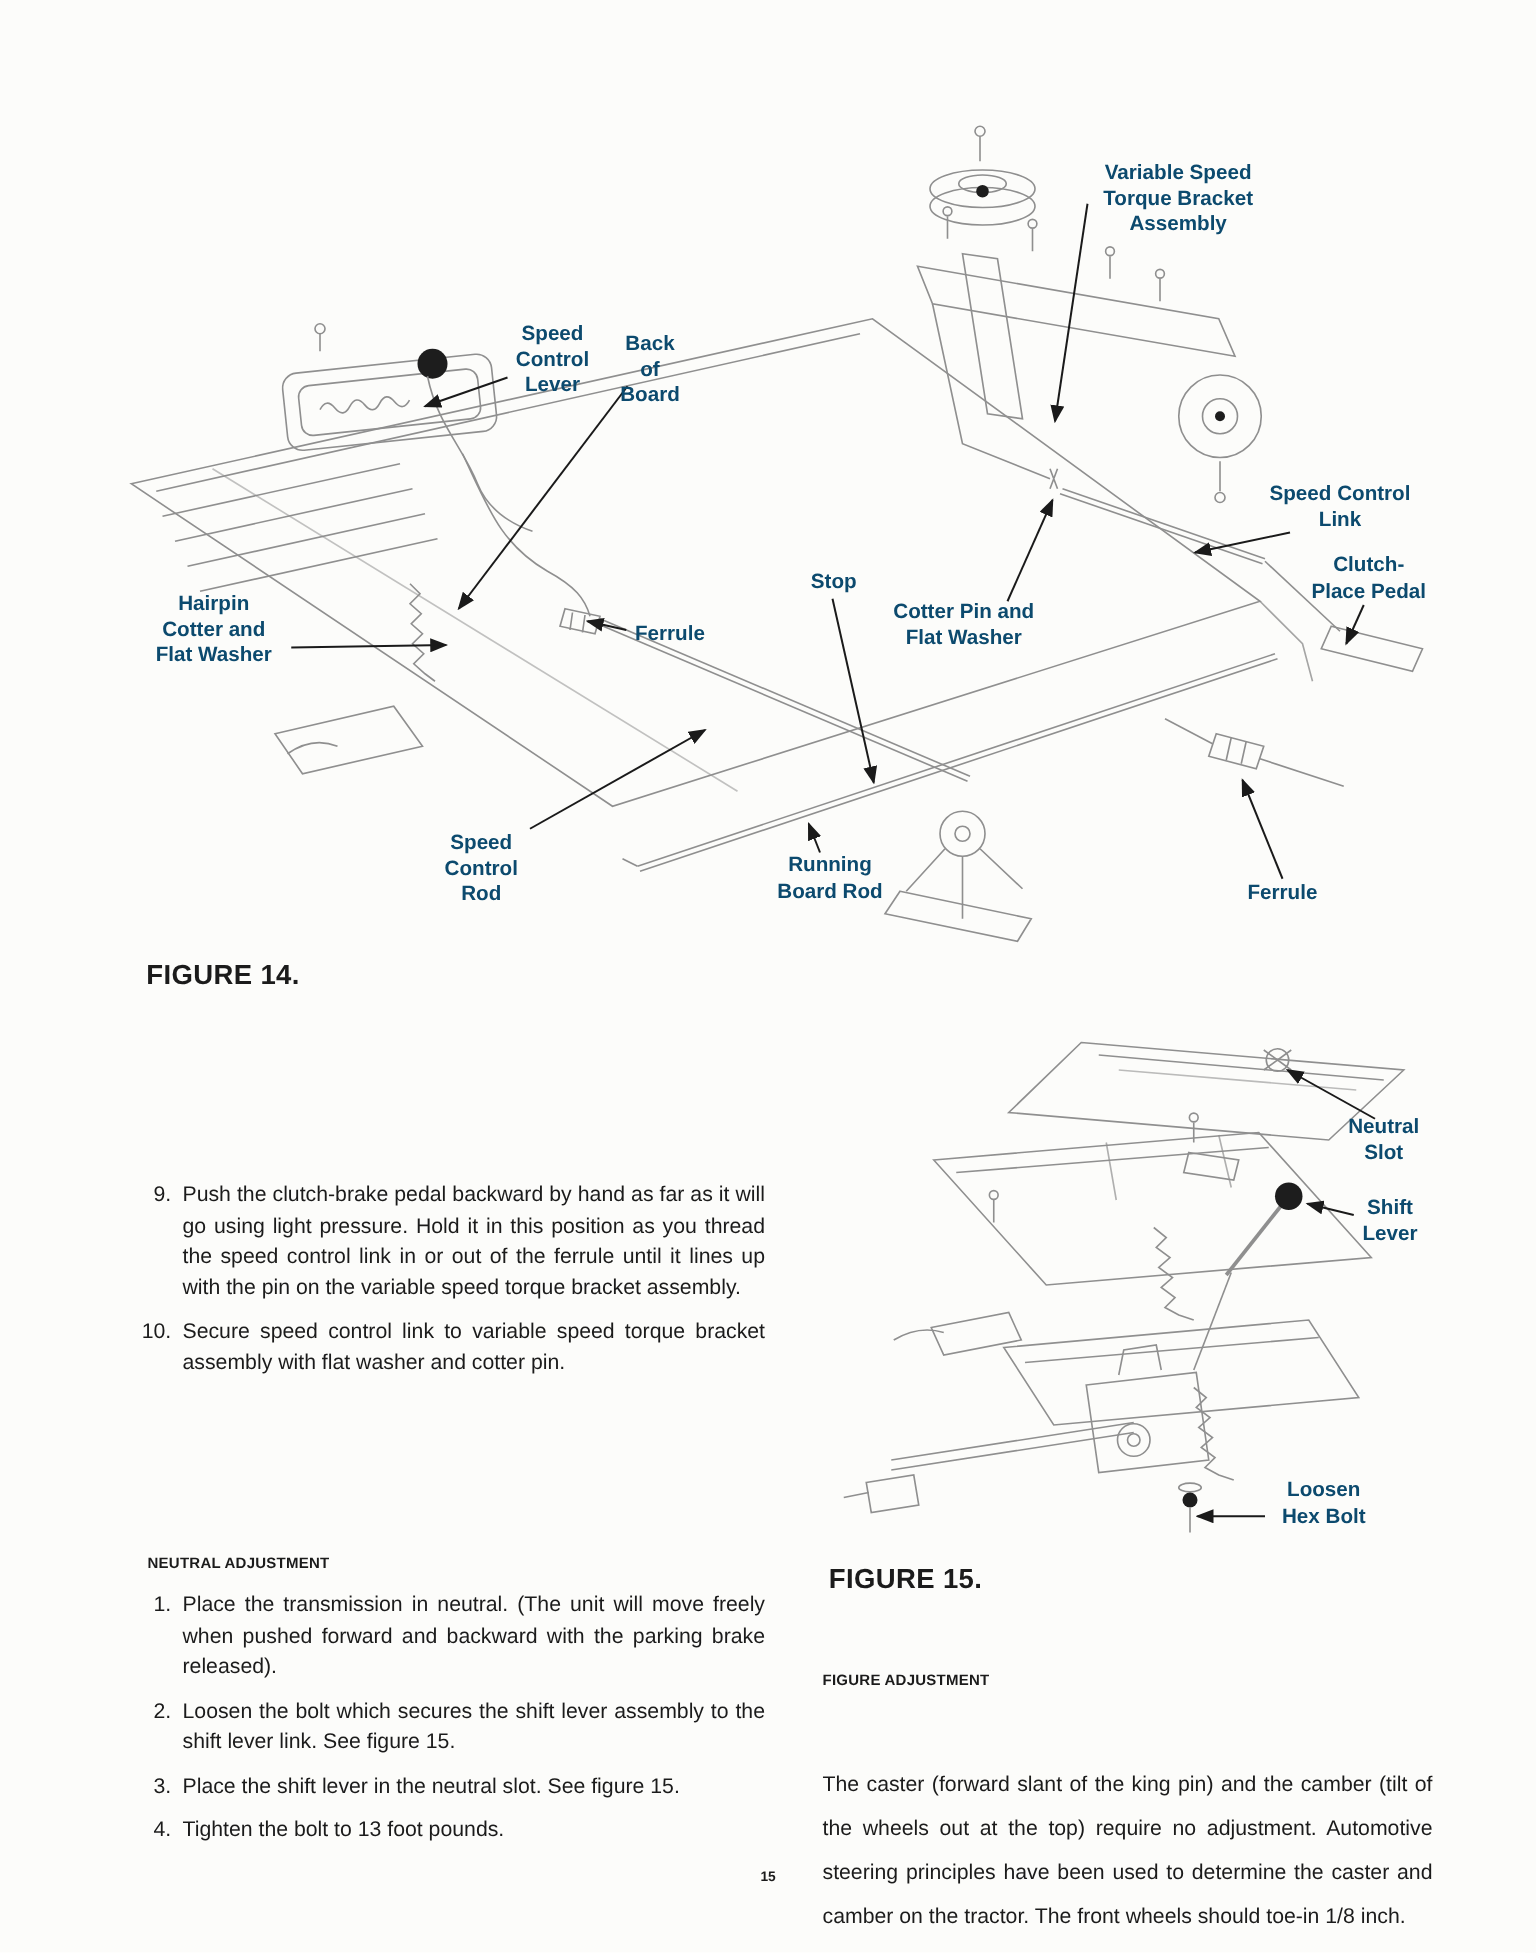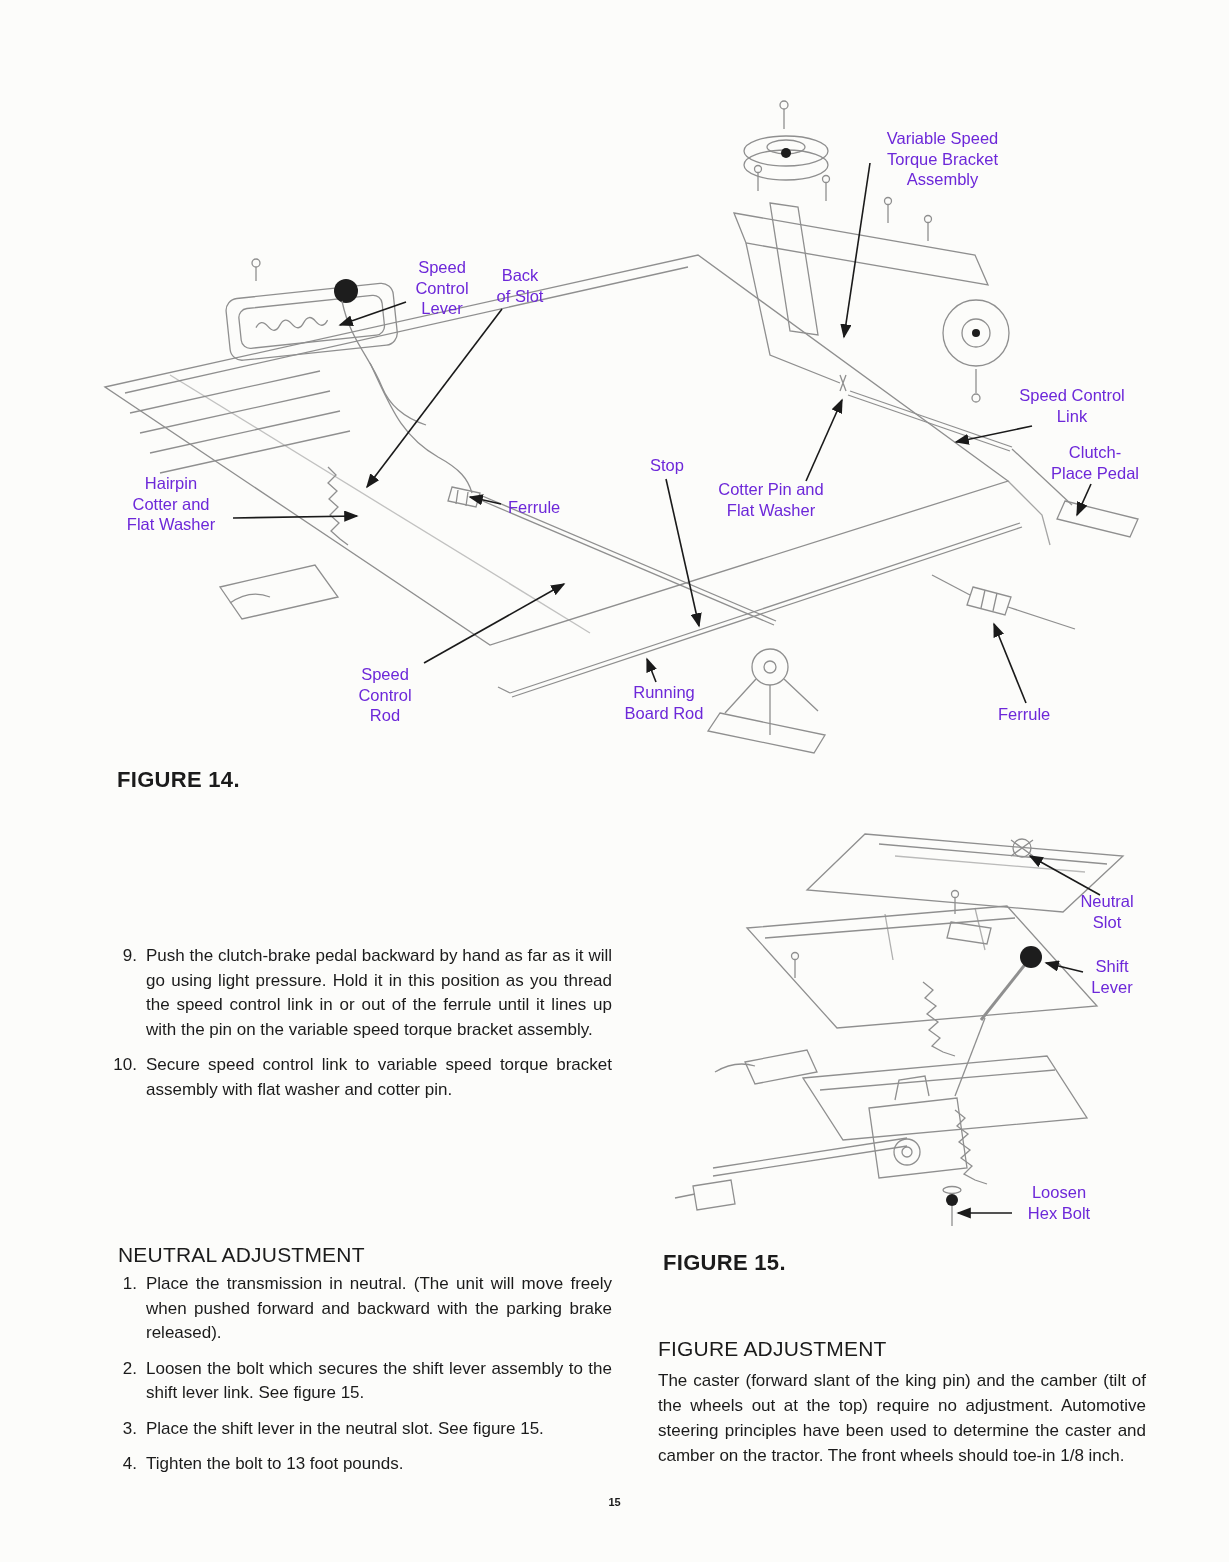--- a/index.html
+++ b/index.html
@@ -6,30 +6,30 @@
   html,body { background:#ffffff; }
   .page {
     position:relative; width:1229px; height:1562px; margin:0 auto;
     background:#fcfcfa; color:#1b1b1b;
     font-family:"Liberation Sans", sans-serif; overflow:hidden;
   }
   svg.fig { position:absolute; pointer-events:none; }
   .lineart { stroke:#8f8f8f; fill:none; stroke-width:1.3; }
   .arrow  { stroke:#1a1a1a; fill:none; stroke-width:1.6; }
   .fig-label {
-    position:absolute; font-weight:normal; font-size:16.5px; line-height:20.5px;
-    white-space:pre-line; color:#6d28d9;
+    position:absolute; font-weight:bold; font-size:16.5px; line-height:20.5px;
+    white-space:pre-line; color:#0c4a6e;
   }
   .caption { position:absolute; font-weight:bold; font-size:22px; letter-spacing:.3px; }
-  .heading { position:absolute; font-weight:normal; font-size:21px; letter-spacing:.2px; }
+  .heading { position:absolute; font-weight:bold; font-size:12px; letter-spacing:.2px; }
   .steps { position:absolute; }
   .step { display:flex; align-items:flex-start; margin-bottom:11px; }
   .step .num { flex:none; width:34px; text-align:right; padding-right:9px; font-size:17px; line-height:24.5px; }
   .step .txt { flex:1; font-size:17px; line-height:24.5px; text-align:justify; }
-  .para { position:absolute; font-size:17px; line-height:25px; text-align:justify; }
+  .para { position:absolute; font-size:17px; line-height:35px; text-align:justify;margin-top:42px; }
   .pagenum { position:absolute; left:0; right:0; top:1496px; text-align:center; font-weight:bold; font-size:11px; }
 </style>
 </head>
 <body>
 
 <div class="page">
 
   <svg class="fig" style="left:70px; top:95px;" width="1110" height="665" viewBox="0 0 1110 665">
     <defs>
       <marker id="ah14" markerWidth="9" markerHeight="7" refX="8" refY="3.5" orient="auto">
@@ -128,21 +128,21 @@
     </g>
   </svg>
 
   <div class="fig-label" style="left:860px; top:128px; width:165px; text-align:center;">Variable Speed
 Torque Bracket
 Assembly</div>
   <div class="fig-label" style="left:406px; top:257px; width:72px; text-align:center;">Speed
 Control
 Lever</div>
   <div class="fig-label" style="left:490px; top:265px; width:60px; text-align:center;">Back
-of Slot</div>
+of Board</div>
   <div class="fig-label" style="left:998px; top:385px; width:148px; text-align:center;">Speed Control
 Link</div>
   <div class="fig-label" style="left:1036px; top:442px; width:118px; text-align:center;">Clutch-
 Place Pedal</div>
   <div class="fig-label" style="left:643px; top:455px; width:48px; text-align:center;">Stop</div>
   <div class="fig-label" style="left:697px; top:479px; width:148px; text-align:center;">Cotter Pin and
 Flat Washer</div>
   <div class="fig-label" style="left:110px; top:473px; width:122px; text-align:center;">Hairpin
 Cotter and
 Flat Washer</div>

